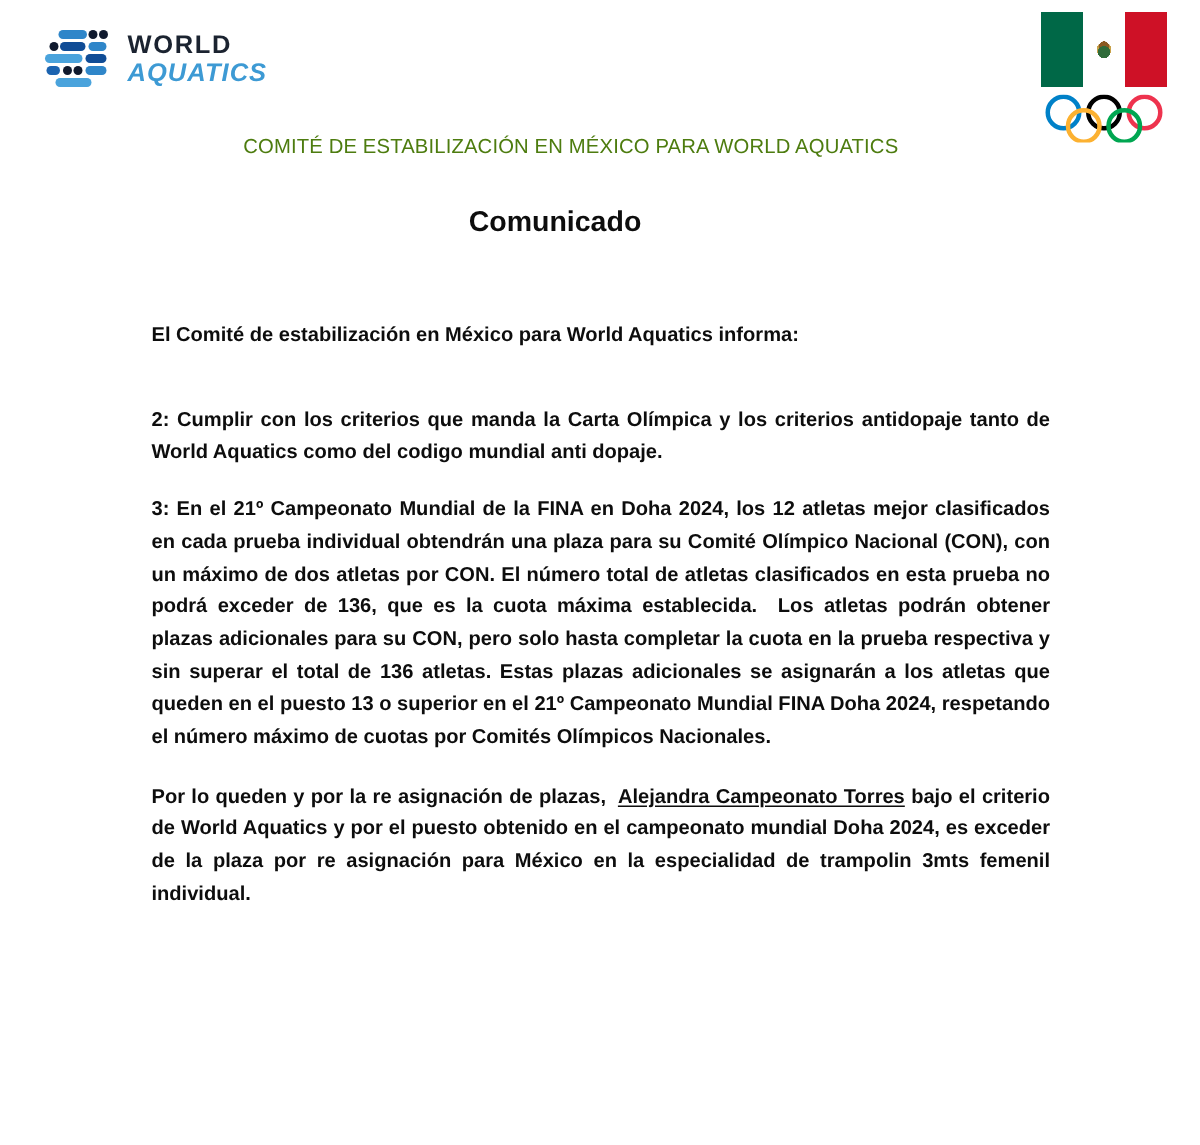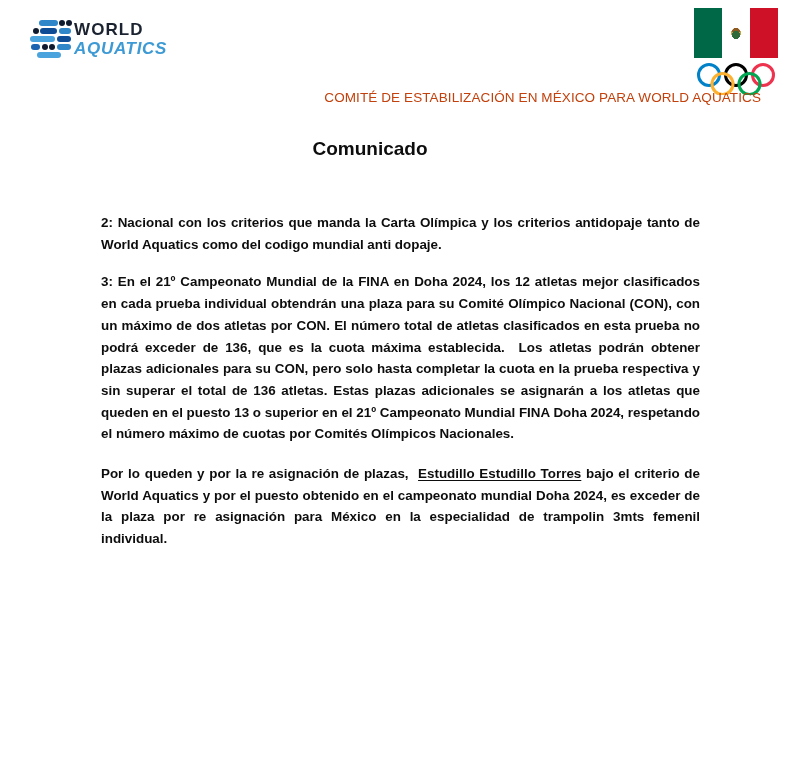--- a/index.html
+++ b/index.html
@@ -22,20 +22,21 @@
     height: 78px;
   }
 
   
   .wa-logo {
     position: absolute;
     left: 28px;
     top: 18px;
     display: flex;
     align-items: center;
+    gap: 11px;
   }
   .wa-mark {
     position: relative;
     width: 46px;
     height: 42px;
   }
   .wa-row {
     position: absolute;
     height: 6px;
     border-radius: 3px;
@@ -109,25 +110,25 @@
     position: absolute;
     left: 0;
     top: 0;
     width: 800px;
   }
   .org-line {
     position: absolute;
     top: 90px;
     left: 0;
     width: 761px;
-    text-align: right;
+    text-align: center;
     font-size: 13.5px;
     font-weight: 400;
     letter-spacing: 0.1px;
-    color: #c2410c;
+    color: #4d7c0f;
   }
   .doc-title {
     position: absolute;
     top: 138px;
     left: 0;
     width: 740px;
     text-align: center;
     font-size: 19px;
     font-weight: 700;
     color: #0d0d0d;
@@ -210,23 +211,24 @@
 </div>
 
 <div class="doc">
 
   <div class="org-line">COMITÉ DE ESTABILIZACIÓN EN MÉXICO PARA WORLD AQUATICS</div>
 
   <div class="doc-title">Comunicado</div>
 
   <div class="content">
 
-
-
-
-    <p class="para tight">2: Nacional con los criterios que manda la Carta Olímpica y los criterios antidopaje tanto de World Aquatics como del codigo mundial anti dopaje.</p>
+    <p class="para lead">El Comité de estabilización en México para World Aquatics informa:</p>
+
+
+
+    <p class="para tight">2: Cumplir con los criterios que manda la Carta Olímpica y los criterios antidopaje tanto de World Aquatics como del codigo mundial anti dopaje.</p>
 
     <p class="para big-gap">3: En el 21º Campeonato Mundial de la FINA en Doha 2024, los 12 atletas mejor clasificados en cada prueba individual obtendrán una plaza para su Comité Olímpico Nacional (CON), con un máximo de dos atletas por CON. El número total de atletas clasificados en esta prueba no podrá exceder de 136, que es la cuota máxima establecida.  Los atletas podrán obtener plazas adicionales para su CON, pero solo hasta completar la cuota en la prueba respectiva y sin superar el total de 136 atletas. Estas plazas adicionales se asignarán a los atletas que queden en el puesto 13 o superior en el 21º Campeonato Mundial FINA Doha 2024, respetando el número máximo de cuotas por Comités Olímpicos Nacionales.</p>
 
-    <p class="para last"><span>Por lo queden y por la re asignación de plazas,  </span><u>Estudillo Estudillo Torres</u><span> bajo el criterio de World Aquatics y por el puesto obtenido en el campeonato mundial Doha 2024, es exceder de la plaza por re asignación para México en la especialidad de trampolin 3mts femenil individual.</span></p>
+    <p class="para last"><span>Por lo queden y por la re asignación de plazas,  </span><u>Alejandra Campeonato Torres</u><span> bajo el criterio de World Aquatics y por el puesto obtenido en el campeonato mundial Doha 2024, es exceder de la plaza por re asignación para México en la especialidad de trampolin 3mts femenil individual.</span></p>
 
   </div>
 </div>
 
 </body></html>

